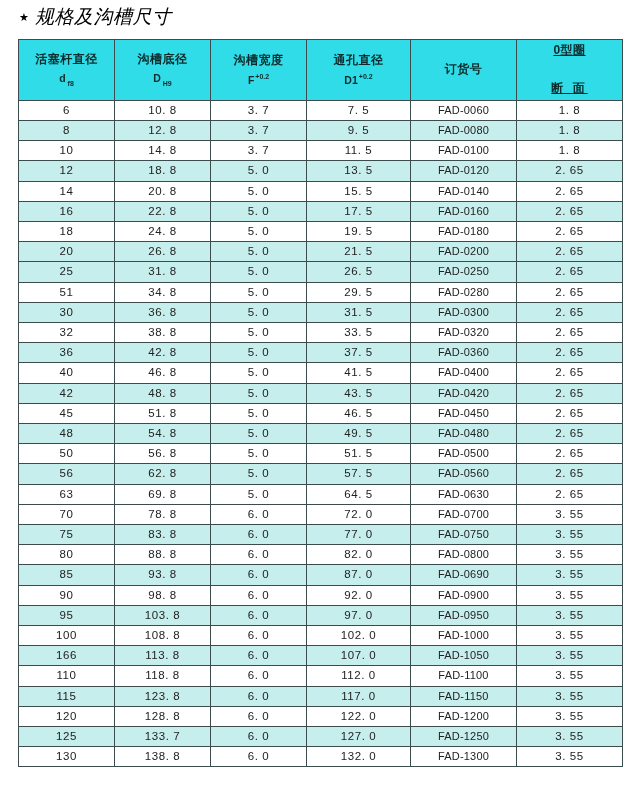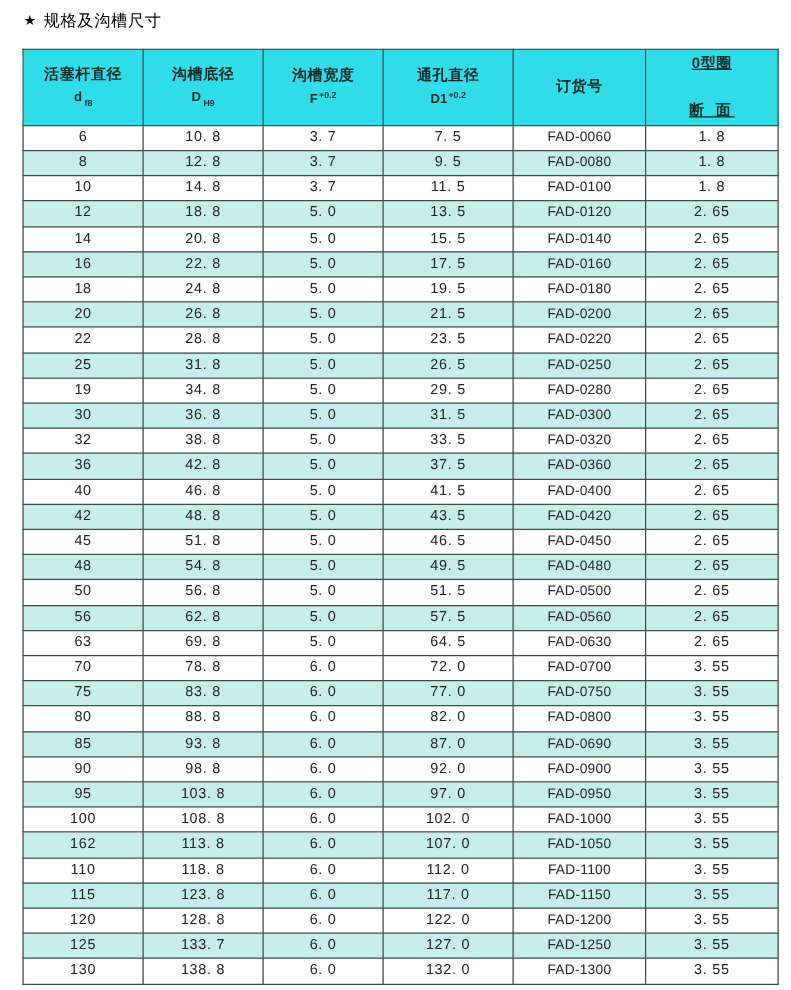--- a/index.html
+++ b/index.html
@@ -33,22 +33,23 @@
     line-height: 18px;
     color: #000000;
     white-space: nowrap;
   }
   .title-star {
     font-size: 11px;
     line-height: 18px;
     color: #000000;
   }
   .title-text {
-    font-size: 13px;
+    font-size: 19px;
     letter-spacing: 0.5px;
+    font-style: italic;
   }
 
   
   .spec-table {
     position: absolute;
     left: 18px;
     top: 39px;
     width: 604px;
     border-collapse: collapse;
     table-layout: fixed;
@@ -235,38 +236,30 @@
           <td>2. 65</td>
         </tr>
         <tr class="even">
           <td>20</td>
           <td>26. 8</td>
           <td>5. 0</td>
           <td>21. 5</td>
           <td class="order">FAD-0200</td>
           <td>2. 65</td>
         </tr>
-        <tr class="odd">
-          <td>22</td>
-          <td>28. 8</td>
-          <td>5. 0</td>
-          <td>23. 5</td>
-          <td class="order">FAD-0220</td>
-          <td>2. 65</td>
-        </tr>
         <tr class="even">
           <td>25</td>
           <td>31. 8</td>
           <td>5. 0</td>
           <td>26. 5</td>
           <td class="order">FAD-0250</td>
           <td>2. 65</td>
         </tr>
         <tr class="odd">
-          <td>19</td>
+          <td>51</td>
           <td>34. 8</td>
           <td>5. 0</td>
           <td>29. 5</td>
           <td class="order">FAD-0280</td>
           <td>2. 65</td>
         </tr>
         <tr class="even">
           <td>30</td>
           <td>36. 8</td>
           <td>5. 0</td>
@@ -396,21 +389,21 @@
         </tr>
         <tr class="odd">
           <td>100</td>
           <td>108. 8</td>
           <td>6. 0</td>
           <td>102. 0</td>
           <td class="order">FAD-1000</td>
           <td>3. 55</td>
         </tr>
         <tr class="even">
-          <td>162</td>
+          <td>166</td>
           <td>113. 8</td>
           <td>6. 0</td>
           <td>107. 0</td>
           <td class="order">FAD-1050</td>
           <td>3. 55</td>
         </tr>
         <tr class="odd">
           <td>110</td>
           <td>118. 8</td>
           <td>6. 0</td>

